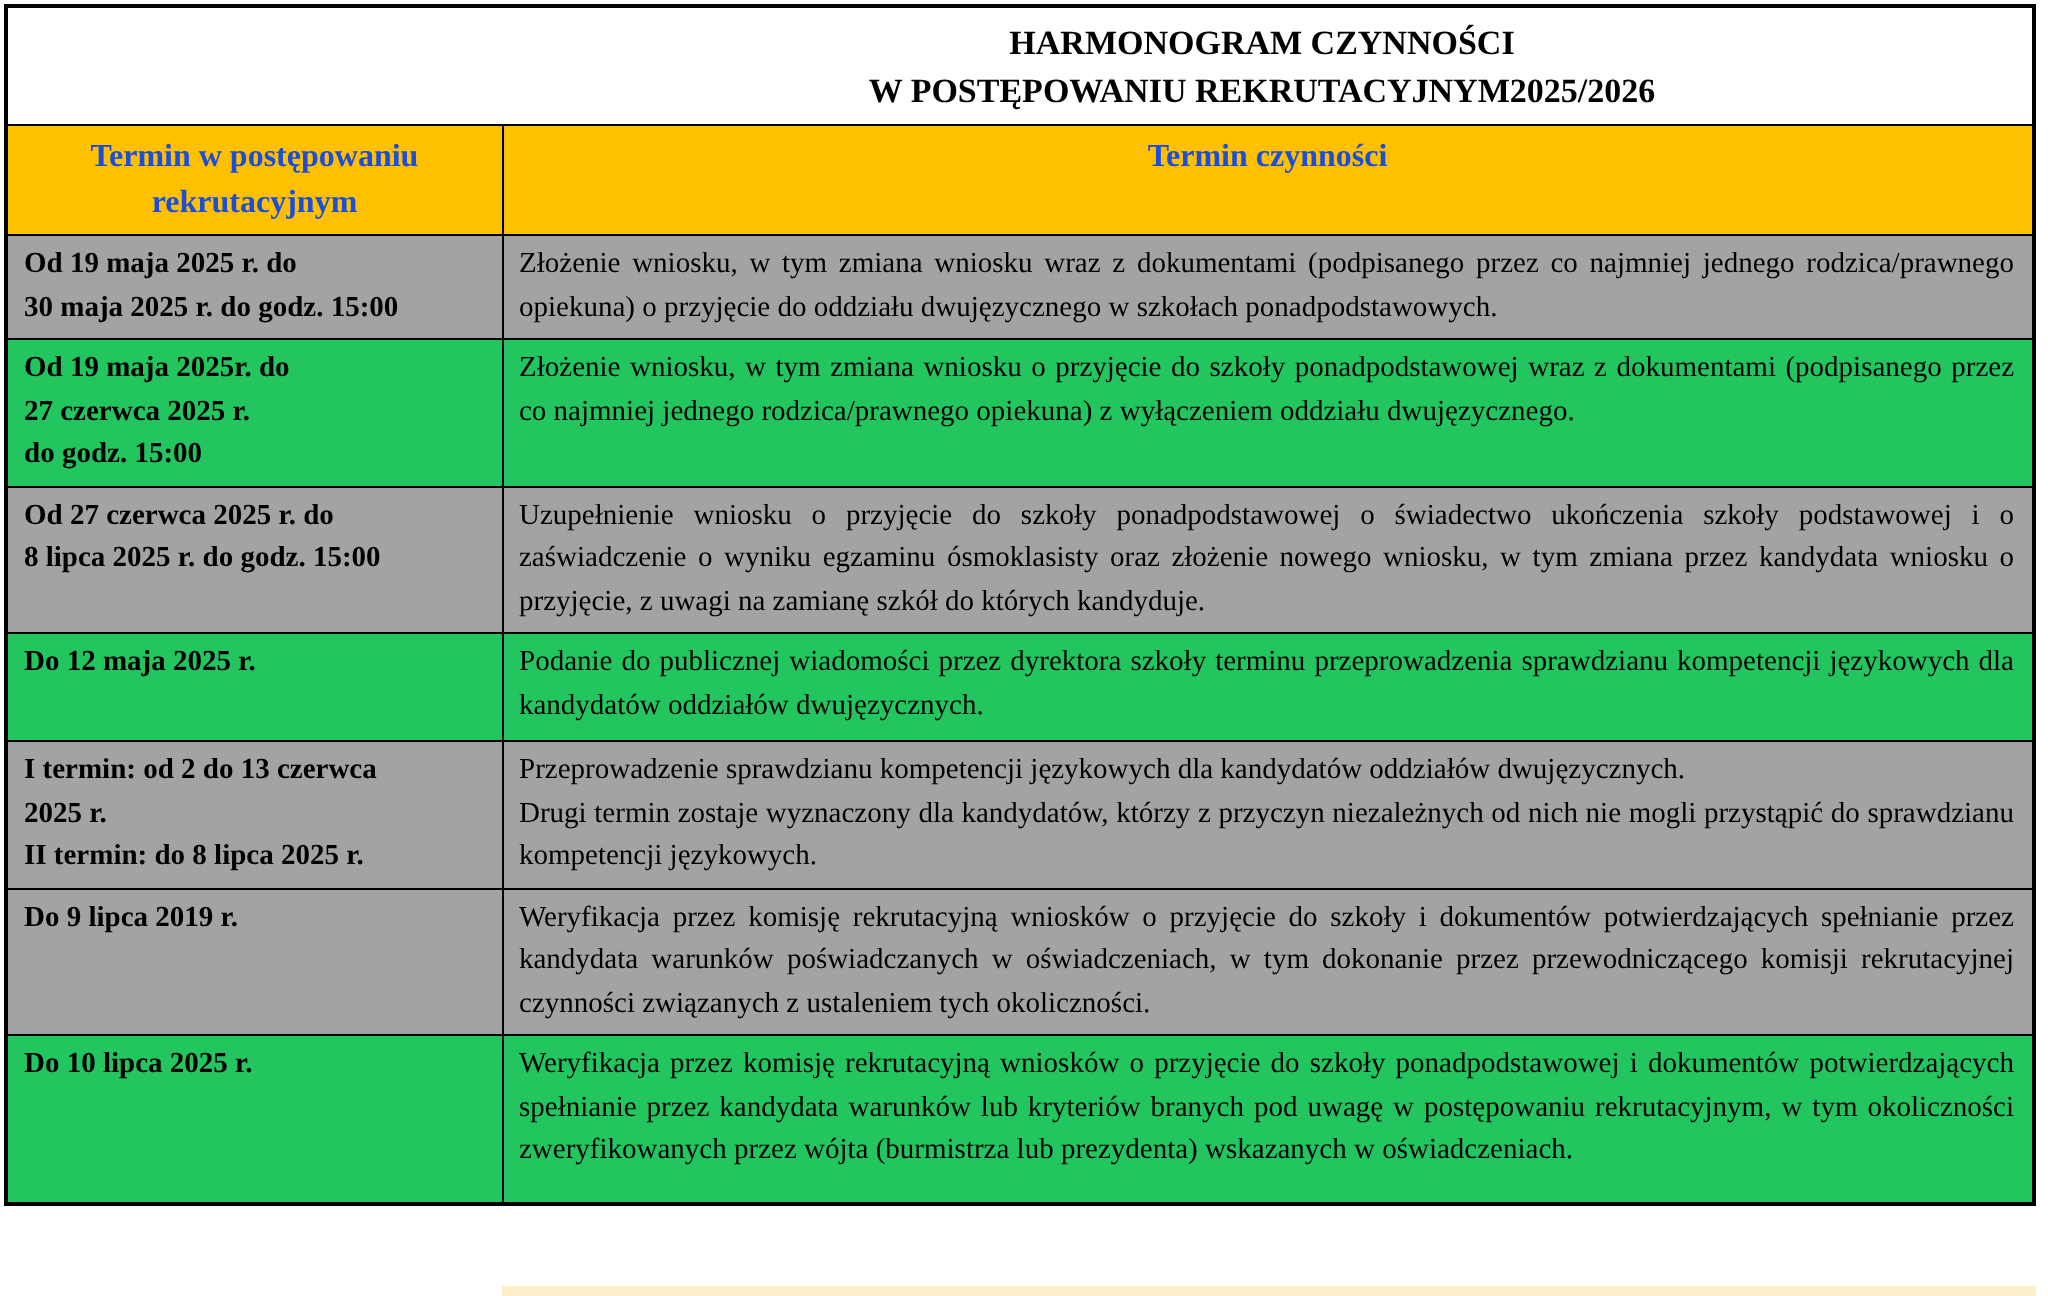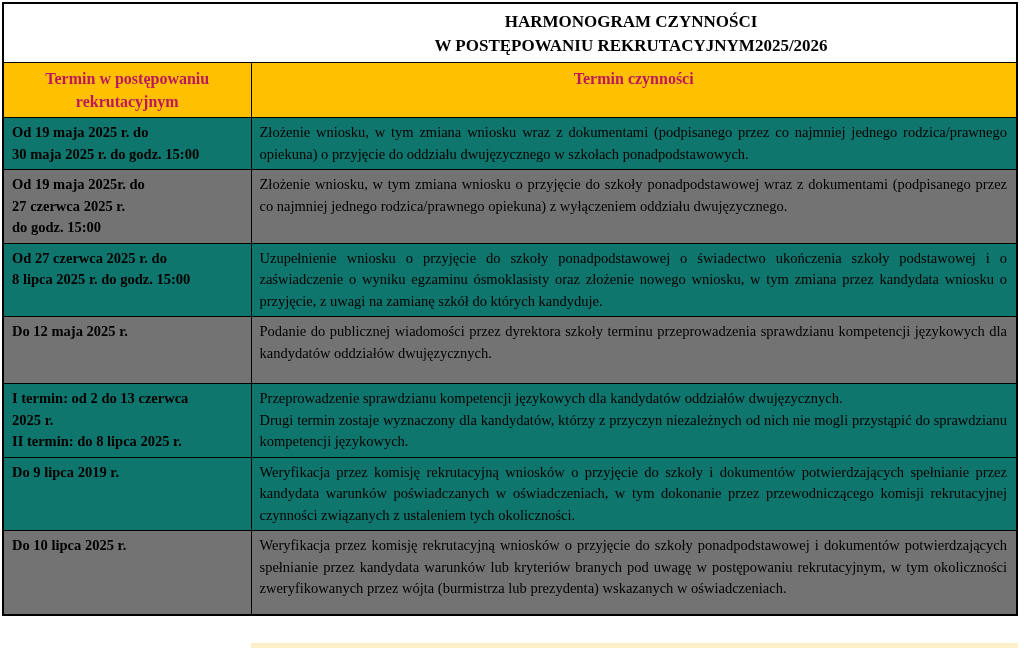--- a/index.html
+++ b/index.html
@@ -39,21 +39,21 @@
     font-weight: bold;
     font-size: 17px;
     line-height: 24px;
     background: #ffffff;
     border-radius: 23px;
   }
   
   tr.header-row th {
     height: 53px;
     background: #FFC000;
-    color: #be185d;
+    color: #1d4ed8;
     font-weight: bold;
     font-size: 16px;
     line-height: 23px;
     text-align: center;
     padding: 4px 21px;
     vertical-align: top;
   }
   
   td.term {
     font-weight: bold;
@@ -62,22 +62,22 @@
     padding: 4px 6px 4px 8px;
     white-space: pre-line;
   }
   td.activity {
     font-size: 14.5px;
     line-height: 21.5px;
     padding: 4px 9px 4px 8px;
     text-align: justify;
   }
   td.activity b { font-weight: normal; }
-  tr.cream td { background: #0f766e; }
-  tr.white td { background: #737373; }
+  tr.cream td { background: #a3a3a3; }
+  tr.white td { background: #22c55e; }
   
   .bottom-strip {
     position: absolute;
     left: 251px;
     top: 643px;
     width: 767px;
     height: 5px;
     background: #FBF0C9;
   }
 </style>
@@ -112,21 +112,21 @@
           <td class="term">Od 19 maja 2025r. do
 27 czerwca 2025 r.
 do godz. 15:00</td>
           <td class="activity"><span>Złożenie wniosku, w tym zmiana wniosku o przyjęcie do szkoły ponadpodstawowej wraz z dokumentami (podpisanego przez co najmniej jednego rodzica/prawnego opiekuna) </span><b>z wyłączeniem oddziału dwujęzycznego</b><span>.</span></td>
         </tr>
         <tr class="cream" style="height: 67px; margin-top: 36px;">
           <td class="term">Od 27 czerwca 2025 r. do
 8 lipca 2025 r. do godz. 15:00</td>
           <td class="activity"><b>Uzupełnienie wniosku o przyjęcie do szkoły ponadpodstawowej o świadectwo ukończenia szkoły podstawowej i o zaświadczenie o wyniku egzaminu ósmoklasisty</b><span> oraz złożenie nowego wniosku, w tym zmiana przez kandydata wniosku o przyjęcie, z uwagi na zamianę szkół do których kandyduje.</span></td>
         </tr>
-        <tr class="white" style="height: 67px;">
+        <tr class="white" style="height: 54px;">
           <td class="term">Do 12 maja 2025 r.</td>
           <td class="activity"><b>Podanie do publicznej wiadomości przez dyrektora szkoły terminu przeprowadzenia sprawdzianu kompetencji językowych dla kandydatów oddziałów dwujęzycznych.</b></td>
         </tr>
         <tr class="cream" style="height: 66px; border-radius: 12px;">
           <td class="term">I termin: od 2 do 13 czerwca
 2025 r.
 II termin: do 8 lipca 2025 r.</td>
           <td class="activity"><b>Przeprowadzenie sprawdzianu kompetencji językowych dla kandydatów oddziałów dwujęzycznych.</b><br><span>Drugi termin zostaje wyznaczony dla kandydatów, którzy z przyczyn niezależnych od nich nie mogli przystąpić do sprawdzianu kompetencji językowych.</span></td>
         </tr>
         <tr class="cream" style="height: 67px;">

